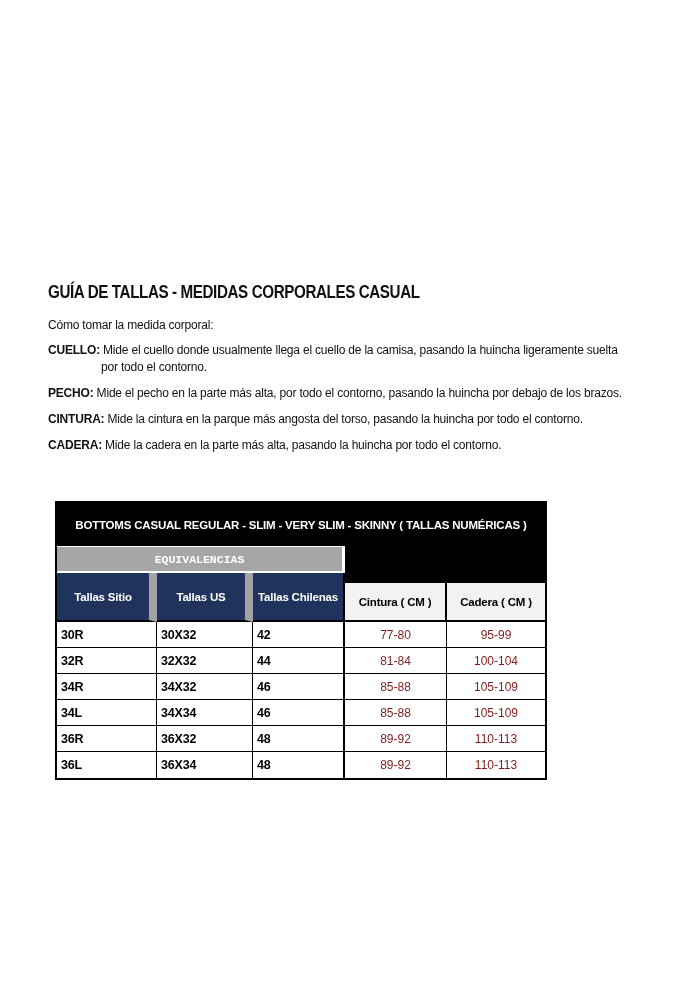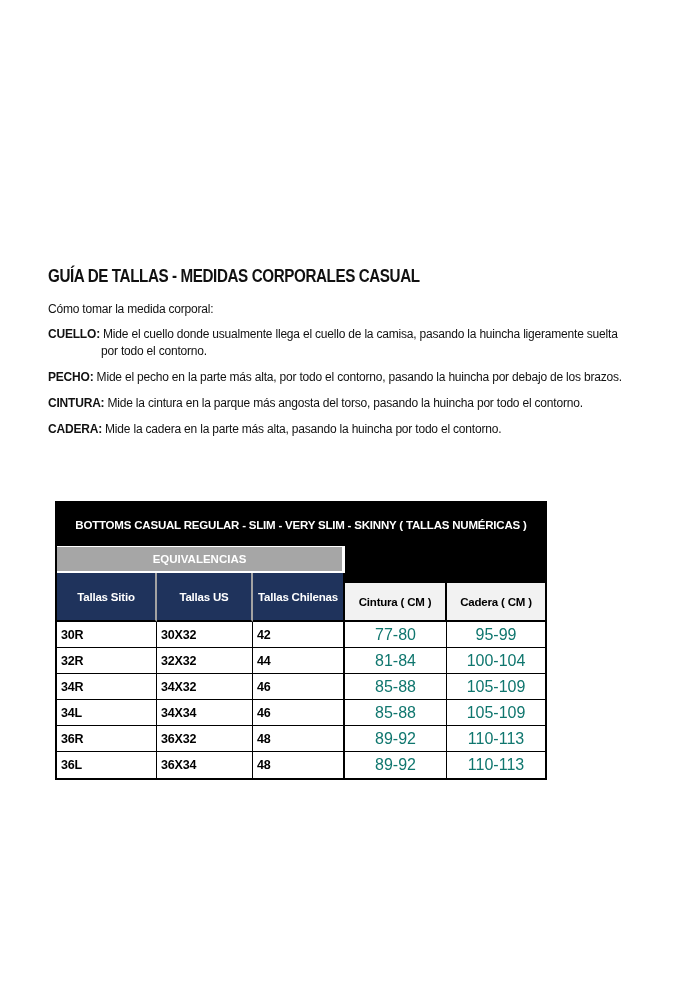--- a/index.html
+++ b/index.html
@@ -13,21 +13,21 @@
     width: 700px;
     height: 1000px;
     background: #ffffff;
     overflow: hidden;
     color: #111;
   }
   
   .doc {
     position: absolute;
     left: 48px;
-    top: 265px;
+    top: 281px;
     width: 640px;
   }
   h1.title {
     margin: 0;
     font-size: 19px;
     line-height: 22px;
     font-weight: 700;
     color: #111;
     letter-spacing: -0.5px;
     white-space: nowrap;
@@ -90,36 +90,37 @@
     color: #fff;
     font-weight: 700;
     font-size: 11.5px;
     justify-content: center;
     border-top: 1px solid #fff;
   }
   .g-equiv {
     grid-column: span 3;
     border-right: 3px solid #fff;
     border-bottom: 2px solid #fff;
+    font-family: Liberation Mono, monospace;
   }
   .g-med {
     grid-column: span 2;
     border-bottom: 1px solid #404040;
     margin-top: 40px;
   }
   .navy {
     background: #1F335C;
     color: #fff;
     font-weight: 700;
     font-size: 11.5px;
     letter-spacing: -0.2px;
     justify-content: center;
     border-bottom: 2px solid #000;
   }
-  .navy.mid  { border-right: 2px solid #a3a3a3; }
+  .navy.mid  { border-right: 8px solid #a3a3a3; }
   .navy.last { border-right: 2px solid #000; }
   .light-head {
     background: #F2F2F2;
     color: #000;
     font-weight: 700;
     font-size: 11.5px;
     letter-spacing: -0.2px;
     justify-content: center;
     border-bottom: 2px solid #000;
     margin-top: 10px;
@@ -132,23 +133,23 @@
   }
   .dc.b1 { border-right: 1px solid #000; }
   .dc.b2 { border-right: 2px solid #000; }
   .dc.left {
     font-weight: 700;
     color: #000;
     padding-left: 4px;
     letter-spacing: -0.2px;
   }
   .dc.val {
-    color: #0f766e;
-    justify-content: center;
-    font-size: 16px;
+    color: #7f1d1d;
+    justify-content: center;
+    font-size: 12px;
   }
   .dc.lastrow { border-bottom: none; }
 </style>
 </head>
 <body>
 
 <div class="page">
 
   <div class="doc">
     <h1 class="title">GUÍA DE TALLAS - MEDIDAS CORPORALES CASUAL</h1>

